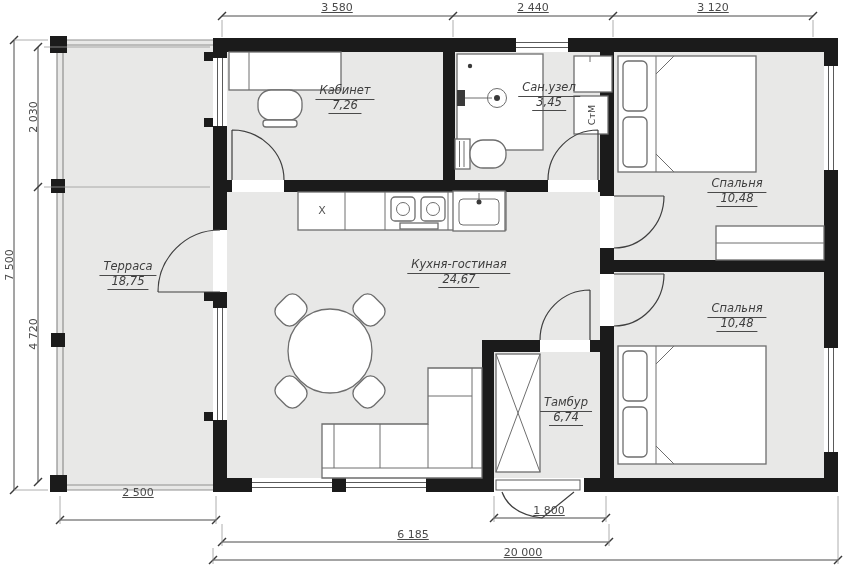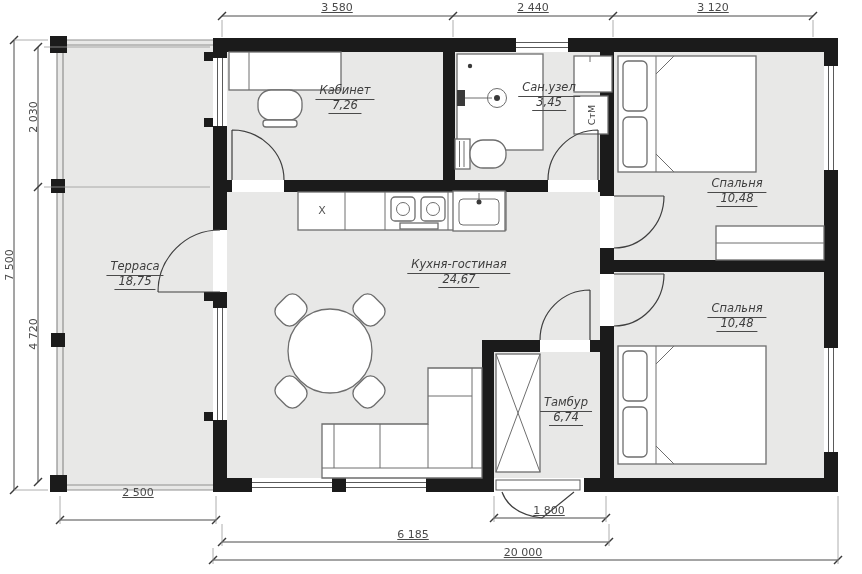--- a/index.html
+++ b/index.html
@@ -252,21 +252,21 @@
     <line class="ext" x1="222" y1="524" x2="222" y2="546"></line>
         <line class="ext" x1="609" y1="524" x2="609" y2="546"></line>
     <line class="dim" x1="213" y1="560" x2="838" y2="560"></line>
     <line class="tick" x1="209" y1="564" x2="217" y2="556"></line>
         <line class="tick" x1="834" y1="564" x2="842" y2="556"></line>
     <line class="ext" x1="213" y1="548" x2="213" y2="564"></line>
         <line class="ext" x1="838" y1="496" x2="838" y2="564"></line>
   </g>
 </svg>
 
-<div class="lbl" style="left:135px;top:261px">
+<div class="lbl" style="left:128px;top:261px">
   <span class="u">Терраса</span><br>
   <span class="u area">18,75</span>
 </div>
 <div class="lbl" style="left:345px;top:85px">
   <span class="u">Кабинет</span><br>
   <span class="u area">7,26</span>
 </div>
 <div class="lbl" style="left:549px;top:82px">
   <span class="u">Сан.узел</span><br>
   <span class="u area">3,45</span>

